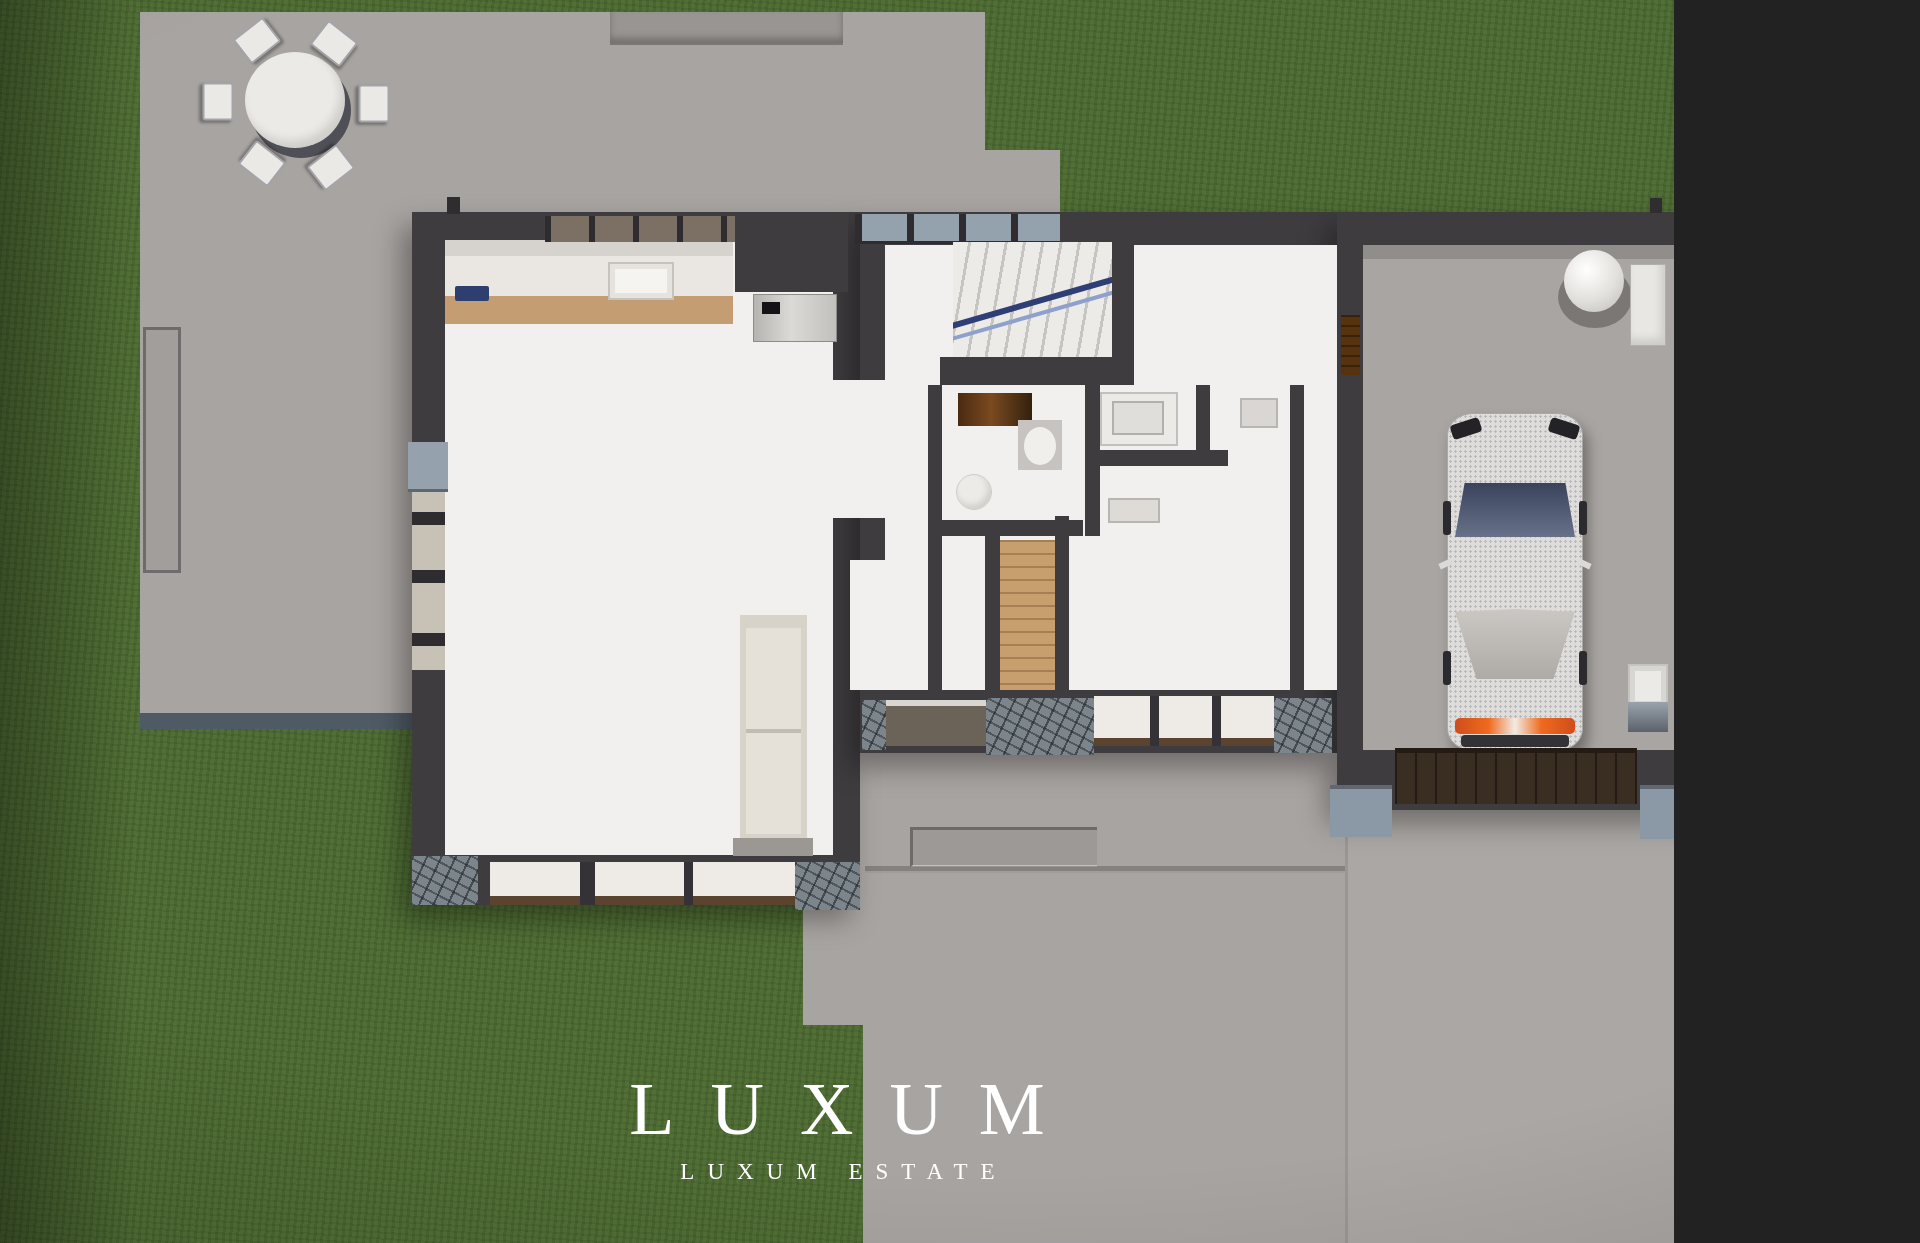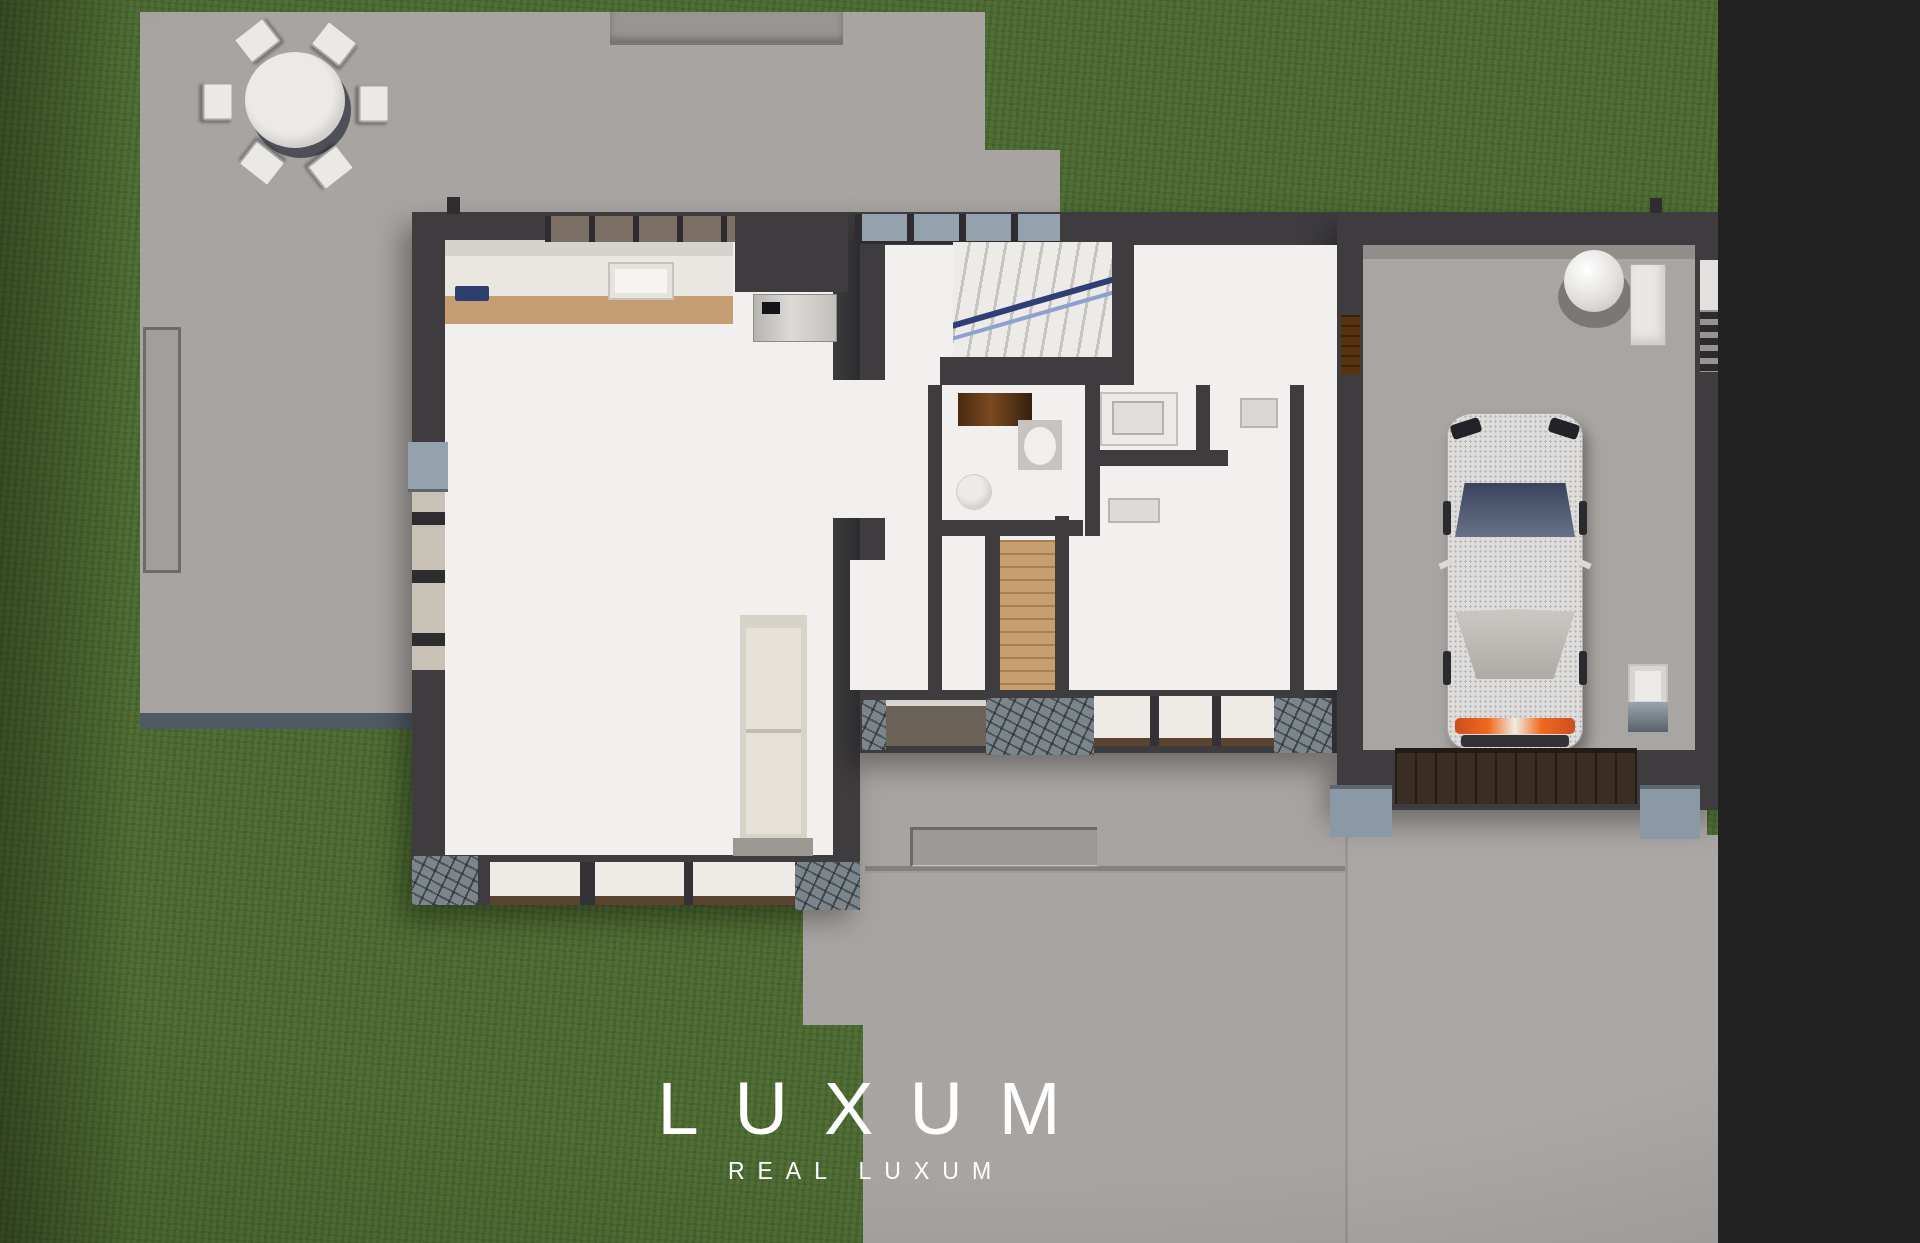--- a/index.html
+++ b/index.html
@@ -1,23 +1,22 @@
 <!DOCTYPE html>
 <html><head>
 <meta charset="utf-8">
 <style>
   html,body{margin:0;padding:0;background:#222;}
   #stage{
     position:relative;width:1674px;height:1243px;overflow:hidden;
-    font-family:Liberation Sans, sans-serif;
+    font-family:Liberation Serif, serif;
     background-color:#4d6a33;
     background-image:
       repeating-linear-gradient(95deg, rgba(18,38,10,.10) 0 3px, rgba(110,150,70,.06) 3px 7px),
       repeating-linear-gradient(4deg, rgba(25,48,14,.08) 0 2px, rgba(130,160,85,.05) 2px 6px);
-    padding-left: 44px;
   }
   .abs{position:absolute;}
   .wall{background:#3e3c3f;}
   .floor{background:#f2f0ee;}
   .pave{background:#a8a4a2;}
   .pave2{background:#aba7a4;}
   .stone{
     background-color:#7b858b;
     background-image:
       repeating-linear-gradient(115deg, rgba(25,30,33,.55) 0 2px, transparent 2px 13px),
@@ -168,16 +167,16 @@
   <div class="abs" style="left:1628px;top:702px;width:40px;height:30px;background:linear-gradient(180deg,#9aa3ad,#5b626c);"></div>
 
   <div class="abs" style="left:1395px;top:748px;width:242px;height:56px;background-color:#3a2d22;background-image:repeating-linear-gradient(90deg,rgba(0,0,0,.4) 0 2px,transparent 2px 20px);border-top:5px solid #241b14;box-sizing:border-box;"></div>
   <div class="abs pier" style="left:1330px;top:785px;width:62px;height:52px;"></div>
   <div class="abs pier" style="left:1640px;top:785px;width:60px;height:54px;"></div>
 
   <div class="abs" style="left:0;top:0;width:1920px;height:1243px;pointer-events:none;background:radial-gradient(120% 95% at 53% 42%,rgba(0,0,0,0) 55%,rgba(0,0,0,.25) 100%),linear-gradient(90deg,rgba(0,0,0,.30),rgba(0,0,0,0) 7%);"></div>
 
   <div class="abs" id="logo">
     <div class="brand">LUXUM</div><br>
-    <div class="tagline">REAL LUXUM</div>
+    <div class="tagline">LUXUM ESTATE</div>
   </div>
 
 </div>
 
 </body></html>

